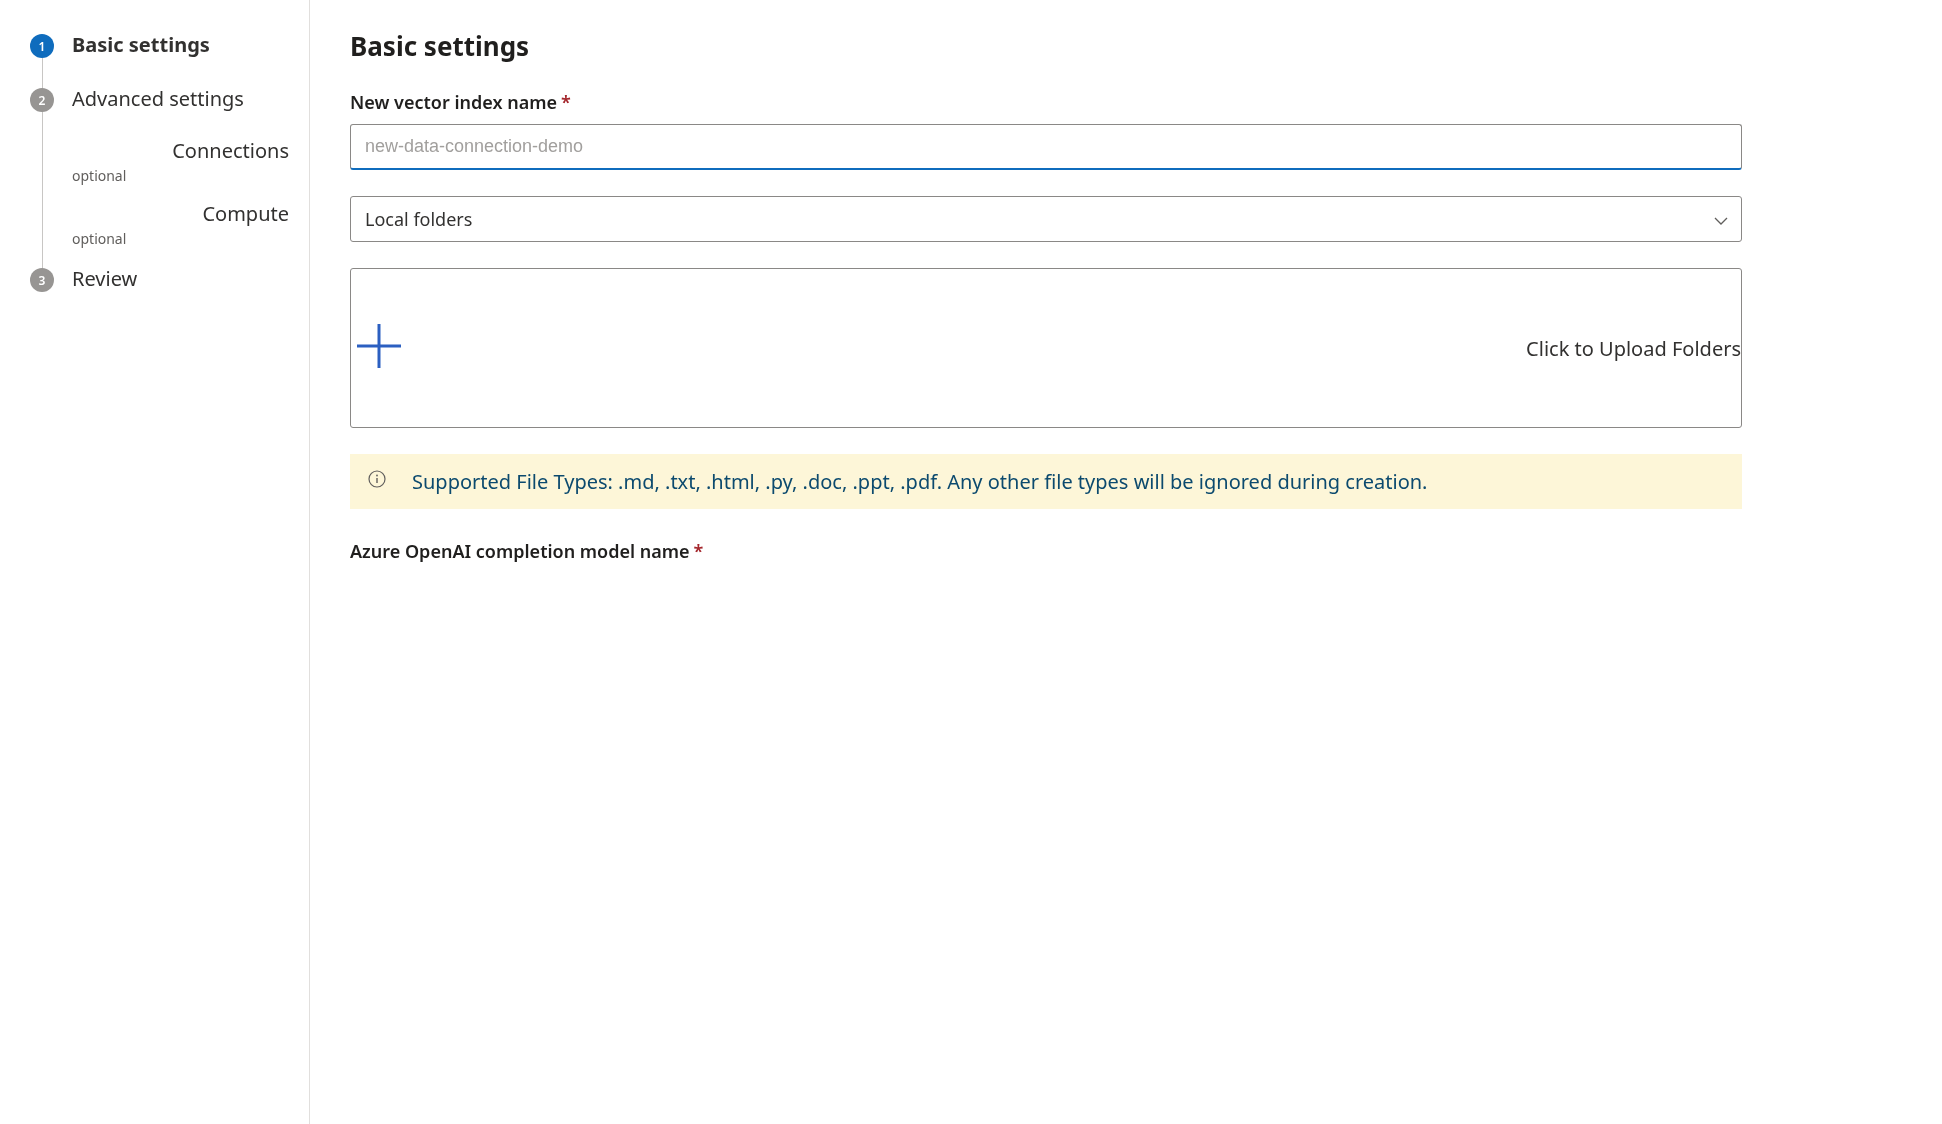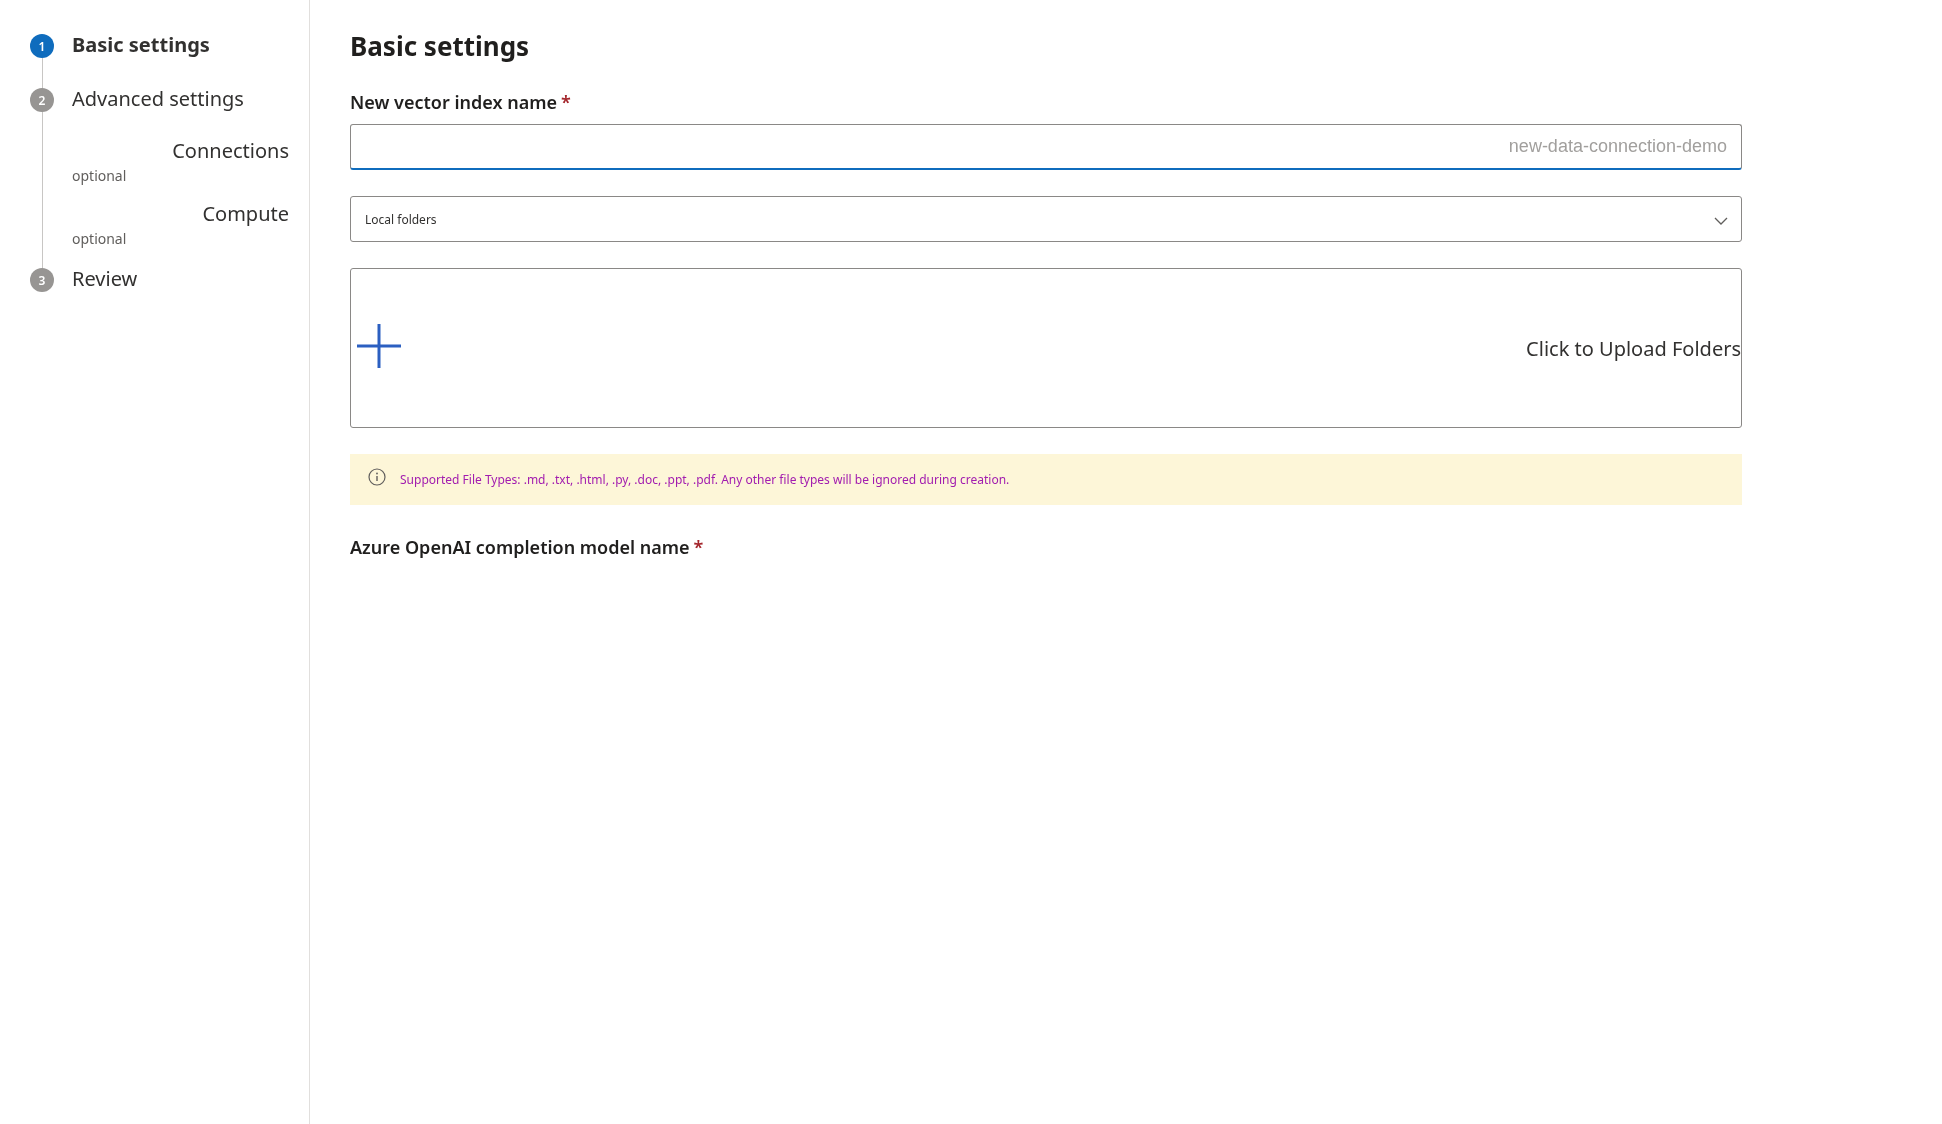--- a/index.html
+++ b/index.html
@@ -95,29 +95,28 @@
       width: 100%;
       height: 46px;
       padding: 0 14px;
       font-size: 18px;
       color: #323130;
       border: 1px solid #8a8886;
       border-bottom: 2px solid #0f6cbd;
       border-radius: 3px;
       background: #fff;
       outline: none;
-      text-align: right;
     }
     .text-input::placeholder { color: #a19f9d; }
     .select-wrap { position: relative; width: 100%; }
     .select {
       width: 100%;
       height: 46px;
       padding: 0 40px 0 14px;
-      font-size: 12px;
+      font-size: 18px;
       color: #323130;
       border: 1px solid #8a8886;
       border-radius: 3px;
       background: #fff;
       display: flex;
       align-items: center;
       cursor: pointer;
     }
     .select-chevron {
       position: absolute;
@@ -147,22 +146,23 @@
     .info-bar {
       width: 100%;
       background: #fdf6d8;
       padding: 14px 18px;
       display: flex;
       align-items: center;
       gap: 14px;
       margin-bottom: 30px;
     }
     .info-text {
-      font-size: 12px;
-      color: #a21caf;
+      font-size: 20px;
+      color: #0c4a6e;
+      margin-left: 12px;
     }
     .info-icon-wrap { flex-shrink: 0; }
   </style>
 </head>
 <body>
 
 <nav class="sidebar">
   <ul class="step-list">
     <div class="step-connector"></div>
 

